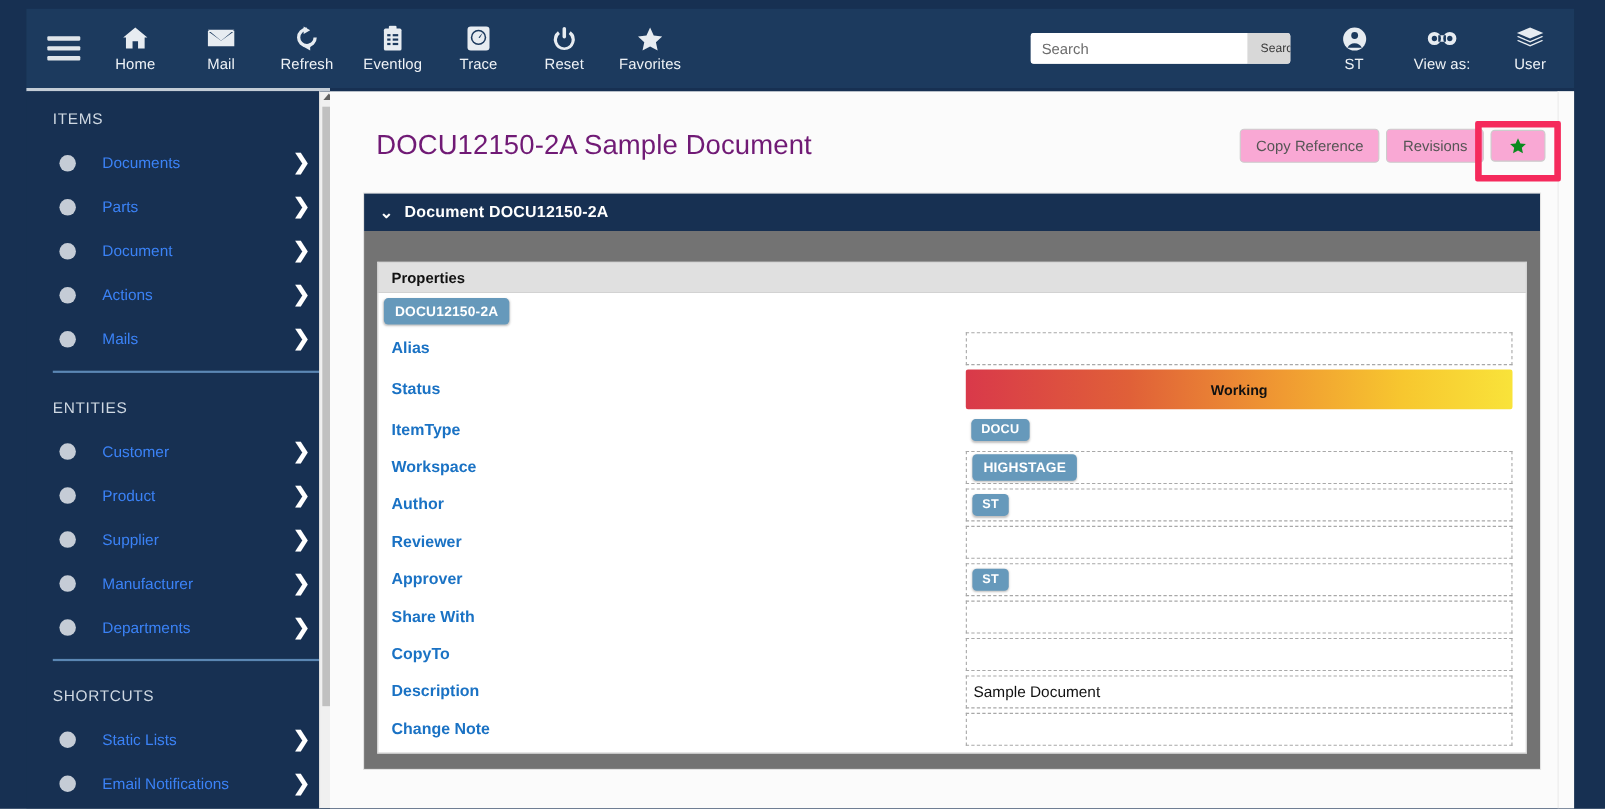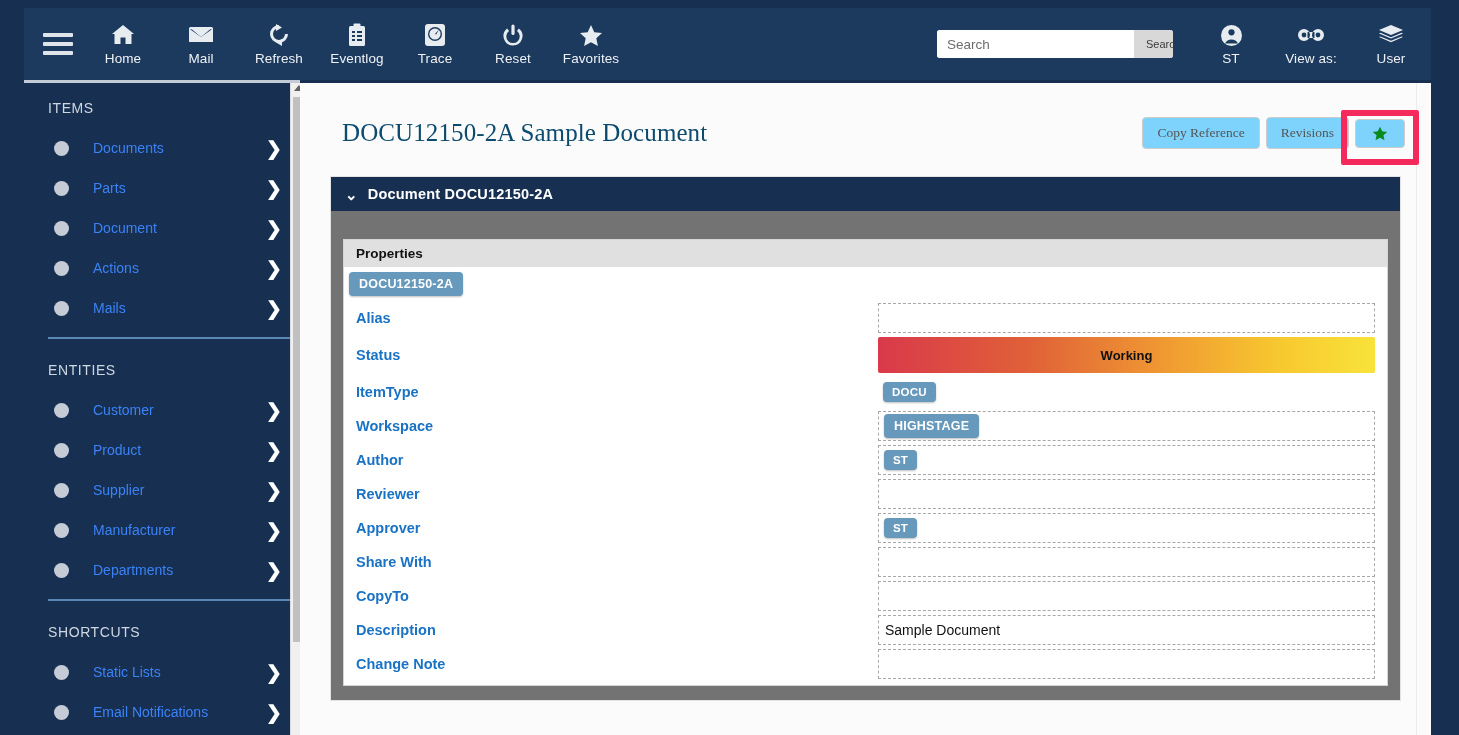--- a/index.html
+++ b/index.html
@@ -94,26 +94,26 @@
 
   
   .main {
     position: absolute; left: 300px; top: 83px; right: 28px; bottom: 0;
     background: #fbfbfb; overflow: hidden;
   }
   .main-head {
     display: flex; align-items: center; padding: 34px 26px 0 42px;
   }
   .page-title {
-    font-size: 25px; color: #0c4a6e; font-weight: 400; letter-spacing: .1px; font-family: Liberation Serif, serif;
+    font-size: 25px; color: #701a75; font-weight: 400; letter-spacing: .1px;
   }
   .head-actions { margin-left: auto; display: flex; align-items: center; gap: 6px; }
   .btn {
-    background: #7dd3fc; border: 1px solid #ccc; border-radius: 4px;
-    color: #555; font-size: 13.5px; font-family: Liberation Serif, serif;
+    background: #f9a8d4; border: 1px solid #ccc; border-radius: 4px;
+    color: #555; font-size: 13.5px; font-family: Liberation Sans, sans-serif;
     padding: 7px 14px; cursor: pointer; white-space: nowrap;
   }
   .btn-star {
     padding: 6px 16px; display: flex; align-items: center; justify-content: center;
   }
   .btn-star svg { display: block; }
   .star-highlight {
     position: absolute; left: 1341px; top: 110px; width: 78px; height: 55px;
     border: 6px solid #f52a5c; border-radius: 2px; pointer-events: none;
   }

